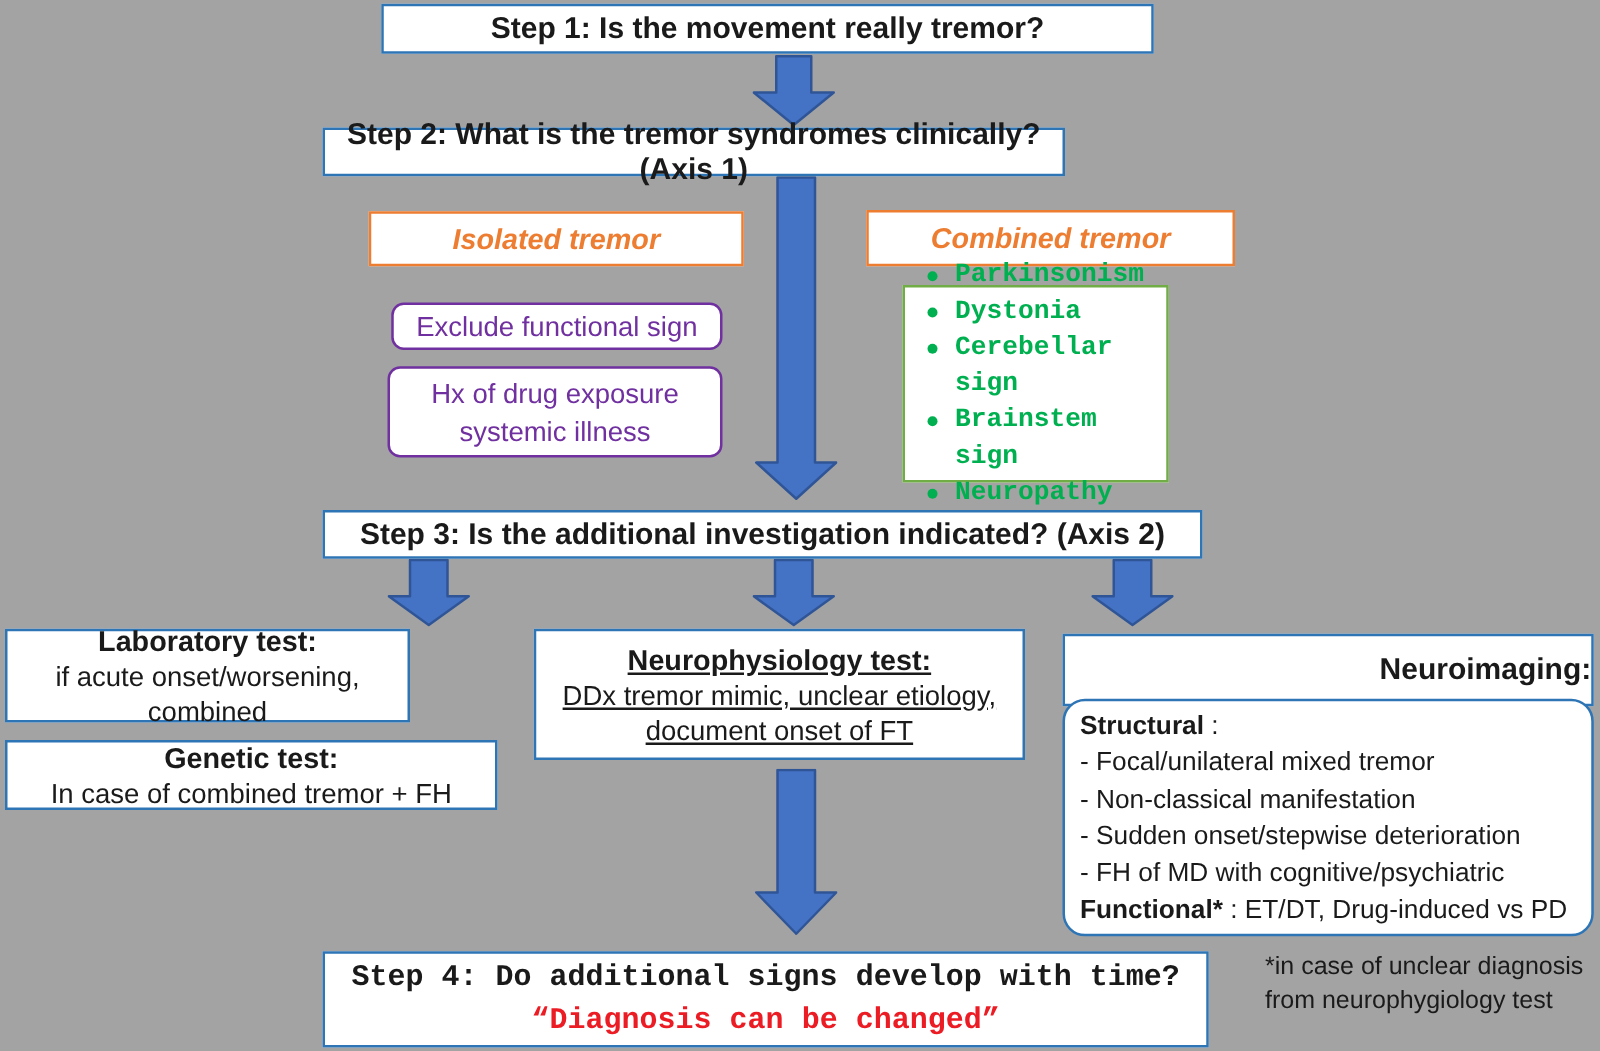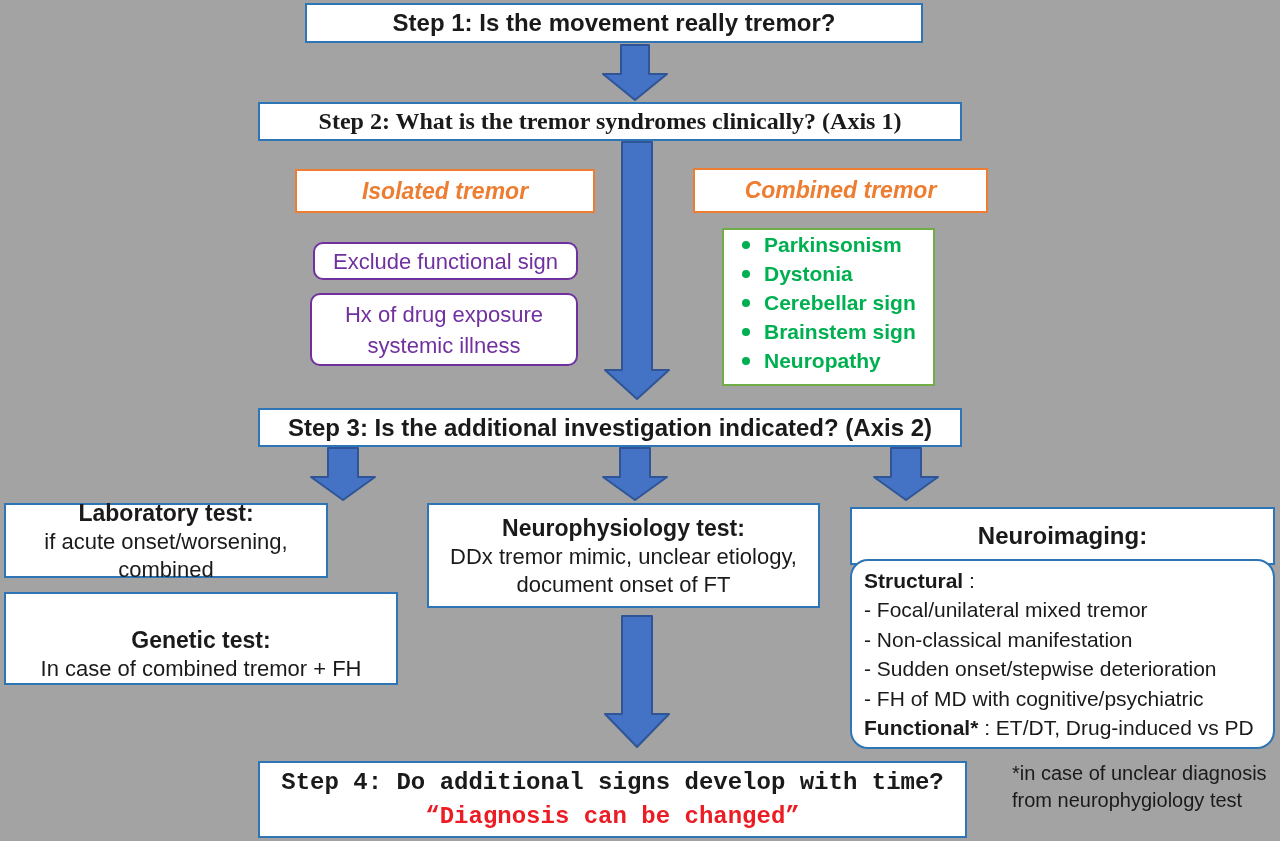--- a/index.html
+++ b/index.html
@@ -19,21 +19,21 @@
     font-family:"Liberation Sans",sans-serif;color:var(--ink);
   }
   .box{
     position:absolute;background:#ffffff;border:2px solid var(--box-border-blue);
     display:flex;flex-direction:column;align-items:center;justify-content:center;
     text-align:center;box-sizing:border-box;
   }
   .step{font-weight:bold;font-size:24px;}
   .orange-box{border-color:var(--orange);color:var(--orange);font-weight:bold;font-style:italic;font-size:23px;}
   .purple-box{border-color:var(--purple);color:var(--purple);font-size:22px;line-height:31px;border-radius:10px;}
-  .green-box{border-color:var(--green-border);align-items:flex-start;justify-content:flex-start;}
+  .green-box{border-color:var(--green-border);align-items:flex-start;justify-content:center;font-family:Liberation Mono, monospace;}
   .green-box ul{list-style:none;margin:0;padding:0 0 0 16px;text-align:left;}
   .green-box li{
     color:var(--green-text);font-weight:bold;font-size:21px;line-height:29px;
     padding-left:24px;position:relative;
   }
   .green-box li::before{
     content:"";position:absolute;left:2px;top:11px;width:8px;height:8px;border-radius:50%;
     background:var(--green-text);
   }
   .box .title{font-weight:bold;font-size:23px;line-height:30px;}
@@ -57,21 +57,21 @@
 <div class="canvas">
 
   <div class="box step" style="left:305px;top:3px;width:618px;height:40px;">
     <span>Step 1: Is the movement really tremor?</span>
   </div>
 
   <svg class="arrow" style="left:602px;top:44px;" width="66" height="58" viewBox="0 0 66 58">
     <polygon points="19,1 47,1 47,30 65,30 33,56 1,30 19,30"></polygon>
   </svg>
 
-  <div class="box step" style="left:258px;top:102px;width:704px;height:39px;font-family:Liberation Serif, serif;">
+  <div class="box step" style="left:258px;top:102px;width:594px;height:39px;">
     <span>Step 2: What is the tremor syndromes clinically? (Axis 1)</span>
   </div>
 
   <svg class="arrow" style="left:604px;top:141px;" width="66" height="260" viewBox="0 0 66 260">
     <polygon points="18,1 48,1 48,229 65,229 33,258 1,229 18,229"></polygon>
   </svg>
 
   <div class="box orange-box" style="left:295px;top:169px;width:300px;height:44px;">
     <span>Isolated tremor</span>
   </div>
@@ -111,32 +111,32 @@
   </svg>
   <svg class="arrow" style="left:873px;top:447px;" width="66" height="55" viewBox="0 0 66 55">
     <polygon points="18,1 48,1 48,30 65,30 33,53 1,30 18,30"></polygon>
   </svg>
 
   <div class="box" style="left:4px;top:503px;width:324px;height:75px;">
     <span class="title">Laboratory test:</span>
     <span class="body-line">if acute onset/worsening, combined</span>
   </div>
 
-  <div class="box" style="left:4px;top:592px;width:394px;height:93px;justify-content:flex-end;">
+  <div class="box" style="left:4px;top:592px;width:394px;height:56px;">
     <span class="title">Genetic test:</span>
     <span class="body-line">In case of combined tremor + FH</span>
   </div>
 
-  <div class="box" style="left:427px;top:503px;width:393px;height:105px;">
+  <div class="box" style="left:427px;top:503px;width:393px;height:105px;text-decoration:underline;">
     <span class="title">Neurophysiology test:</span>
     <span class="body-line">DDx tremor mimic, unclear etiology,</span>
     <span class="body-line">document onset of FT</span>
   </div>
 
-  <div class="box" style="left:850px;top:507px;width:425px;height:58px;">
+  <div class="box" style="left:850px;top:507px;width:425px;height:58px;align-items:flex-end;">
     <span class="neuro-title">Neuroimaging:</span>
   </div>
 
   <div class="box structural-box" style="left:850px;top:559px;width:425px;height:190px;border-radius:18px;">
     <div class="s-line"><span class="b">Structural</span><span> :</span></div>
     <div class="s-line">- Focal/unilateral mixed tremor</div>
     <div class="s-line">- Non-classical manifestation</div>
     <div class="s-line">- Sudden onset/stepwise deterioration</div>
     <div class="s-line">- FH of MD with cognitive/psychiatric</div>
     <div class="s-line"><span class="b">Functional*</span><span> : ET/DT, Drug-induced vs PD</span></div>

